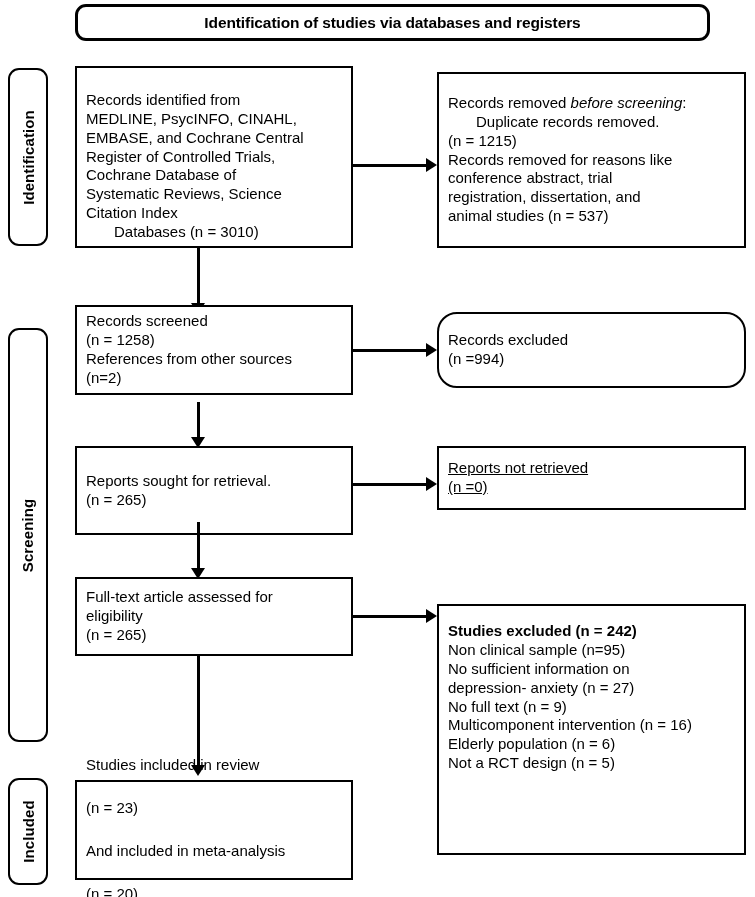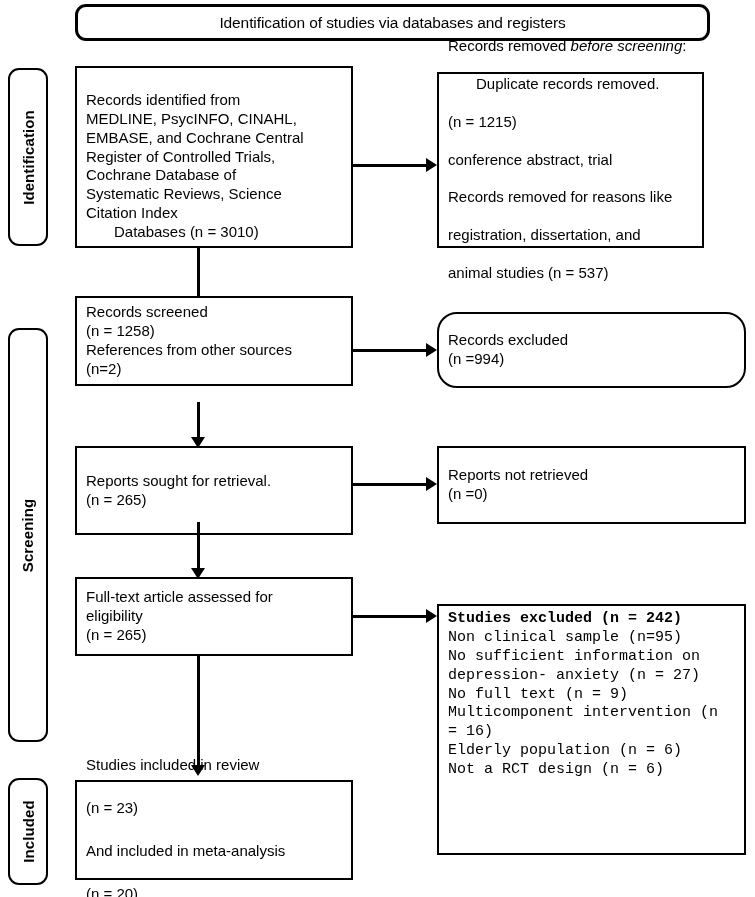--- a/index.html
+++ b/index.html
@@ -25,21 +25,21 @@
   .node { position: absolute; box-sizing: border-box; }
 
   
   .banner {
     border: 3px solid #000;
     border-radius: 11px;
     background: #fff;
     display: flex;
     align-items: center;
     justify-content: center;
-    font-weight: normal;
+    font-weight: bold;
     font-size: 15.5px;
     letter-spacing: -0.1px;
   }
 
   
   .phase {
     border: 2.5px solid #000;
     border-radius: 11px;
     background: #fff;
     display: flex;
@@ -67,21 +67,21 @@
     margin: 0;
     font-size: 15px;
     line-height: 1.26;
     white-space: pre-wrap;
   }
   .box p.indent { text-indent: 28px; }
   .box p.bold { font-weight: bold; }
   .box p .ital { font-style: italic; }
 
   
-  .box.top-align { justify-content: flex-start; padding-top: 4px; font-family: Liberation Mono, monospace; }
+  .box.top-align { justify-content: flex-start; padding-top: 16px; }
 
   
   .hline {
     position: absolute;
     height: 3px;
     background: #000;
   }
   .vline {
     position: absolute;
     width: 3px;
@@ -130,34 +130,34 @@
     <p>Register of Controlled Trials,</p>
     <p>Cochrane Database of</p>
     <p>Systematic Reviews, Science</p>
     <p>Citation Index</p>
     <p class="indent">Databases (n = 3010)</p>
   </div>
 
   <div class="hline" style="left:353px; top:164px; width:73px;"></div>
   <div class="arrow-right" style="left:426px; top:158px;"></div>
 
-  <div class="node box" style="left:437px; top:72px; width:267px; height:176px;gap:19px;">
+  <div class="node box" style="left:437px; top:72px; width:309px; height:176px;">
     <p><span>Records removed </span><span class="ital">before screening</span><span>:</span></p>
     <p class="indent">Duplicate records removed.</p>
     <p>(n = 1215)</p>
+    <p>Records removed for reasons like</p>
     <p>conference abstract, trial</p>
-    <p>Records removed for reasons like</p>
     <p>registration, dissertation, and</p>
     <p>animal studies (n = 537)</p>
   </div>
 
   <div class="vline" style="left:197px; top:248px; height:58px;"></div>
   <div class="arrow-down" style="left:191px; top:303px;"></div>
 
-  <div class="node box" style="left:75px; top:296px; width:278px; height:90px;">
+  <div class="node box" style="left:75px; top:305px; width:278px; height:90px;">
     <p>Records screened</p>
     <p>(n = 1258)</p>
     <p>References from other sources</p>
     <p>(n=2)</p>
   </div>
 
   <div class="hline" style="left:353px; top:349px; width:73px;"></div>
   <div class="arrow-right" style="left:426px; top:343px;"></div>
 
   <div class="node box" style="left:437px; top:312px; width:309px; height:76px;border-radius:20px;">
@@ -169,21 +169,21 @@
   <div class="arrow-down" style="left:191px; top:437px;"></div>
 
   <div class="node box" style="left:75px; top:446px; width:278px; height:89px;">
     <p>Reports sought for retrieval.</p>
     <p>(n = 265)</p>
   </div>
 
   <div class="hline" style="left:353px; top:483px; width:73px;"></div>
   <div class="arrow-right" style="left:426px; top:477px;"></div>
 
-  <div class="node box" style="left:437px; top:446px; width:309px; height:78px;">
+  <div class="node box" style="left:437px; top:446px; width:309px; height:64px;text-decoration:underline;">
     <p>Reports not retrieved</p>
     <p>(n =0)</p>
   </div>
 
   <div class="vline" style="left:197px; top:522px; height:49px;"></div>
   <div class="arrow-down" style="left:191px; top:568px;"></div>
 
   <div class="node box" style="left:75px; top:577px; width:278px; height:79px;">
     <p>Full-text article assessed for</p>
     <p>eligibility</p>
@@ -194,21 +194,21 @@
   <div class="arrow-right" style="left:426px; top:609px;"></div>
 
   <div class="node box top-align" style="left:437px; top:604px; width:309px; height:251px;">
     <p class="bold">Studies excluded (n = 242)</p>
     <p>Non clinical sample (n=95)</p>
     <p>No sufficient information on</p>
     <p>depression- anxiety (n = 27)</p>
     <p>No full text (n = 9)</p>
     <p>Multicomponent intervention (n = 16)</p>
     <p>Elderly population (n = 6)</p>
-    <p>Not a RCT design (n = 6)</p>
+    <p>Not a RCT design (n = 5)</p>
   </div>
 
   <div class="vline" style="left:197px; top:656px; height:112px;"></div>
   <div class="arrow-down" style="left:191px; top:765px;"></div>
 
   <div class="node box" style="left:75px; top:780px; width:278px; height:100px;gap:24px;">
     <p>Studies included in review</p>
     <p>(n = 23)</p>
     <p>And included in meta-analysis</p>
     <p>(n = 20)</p>

